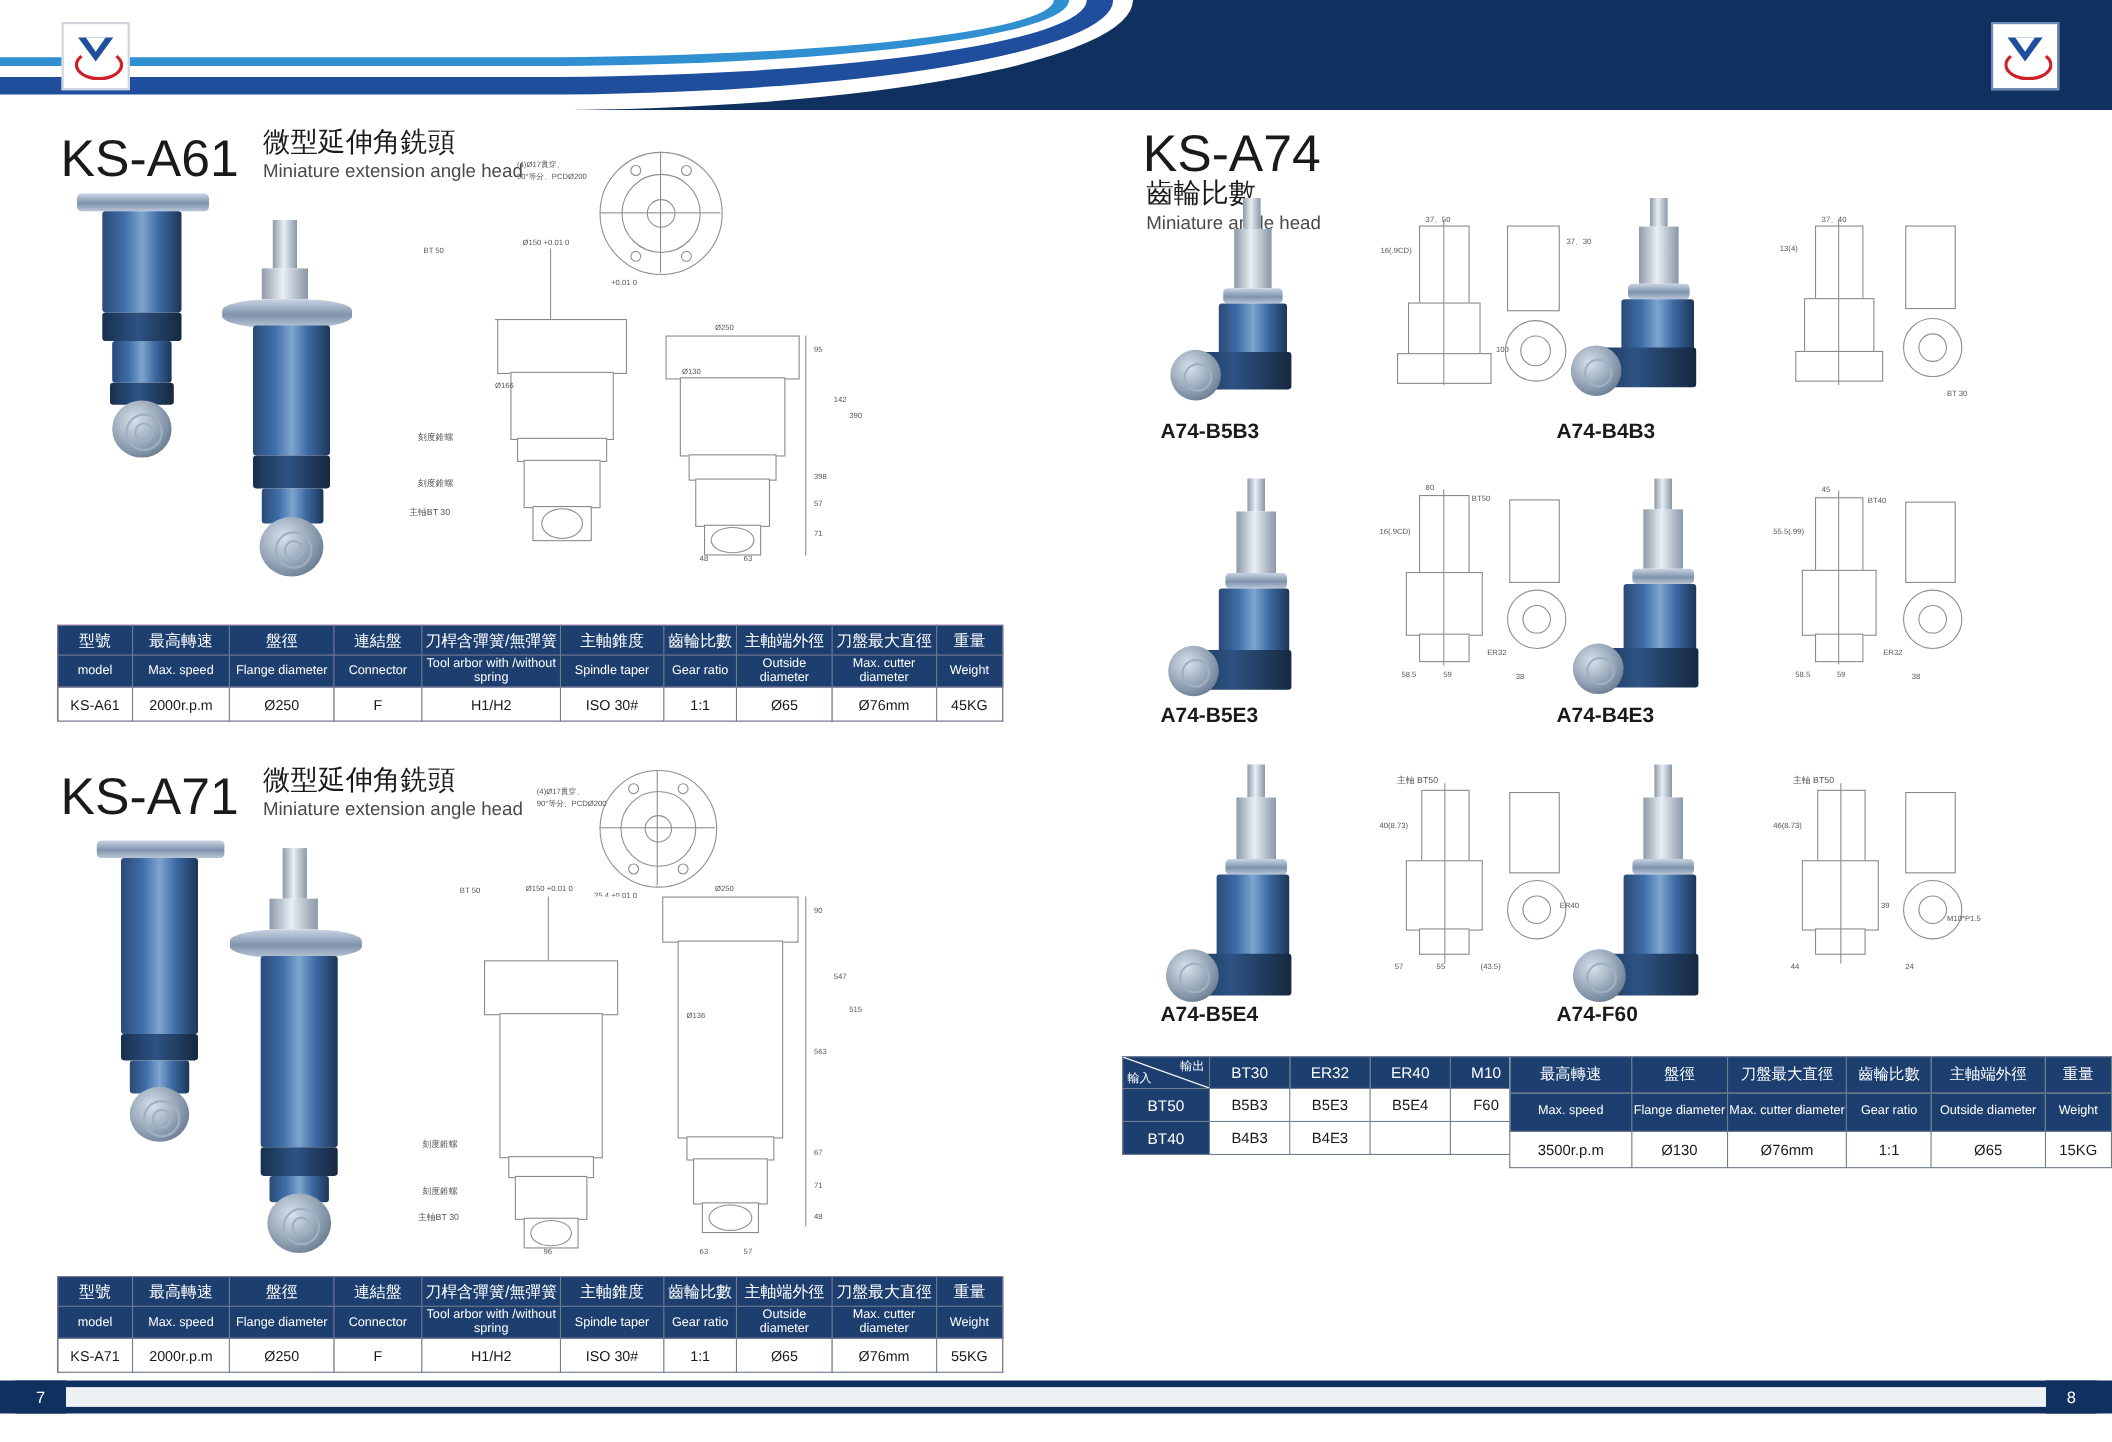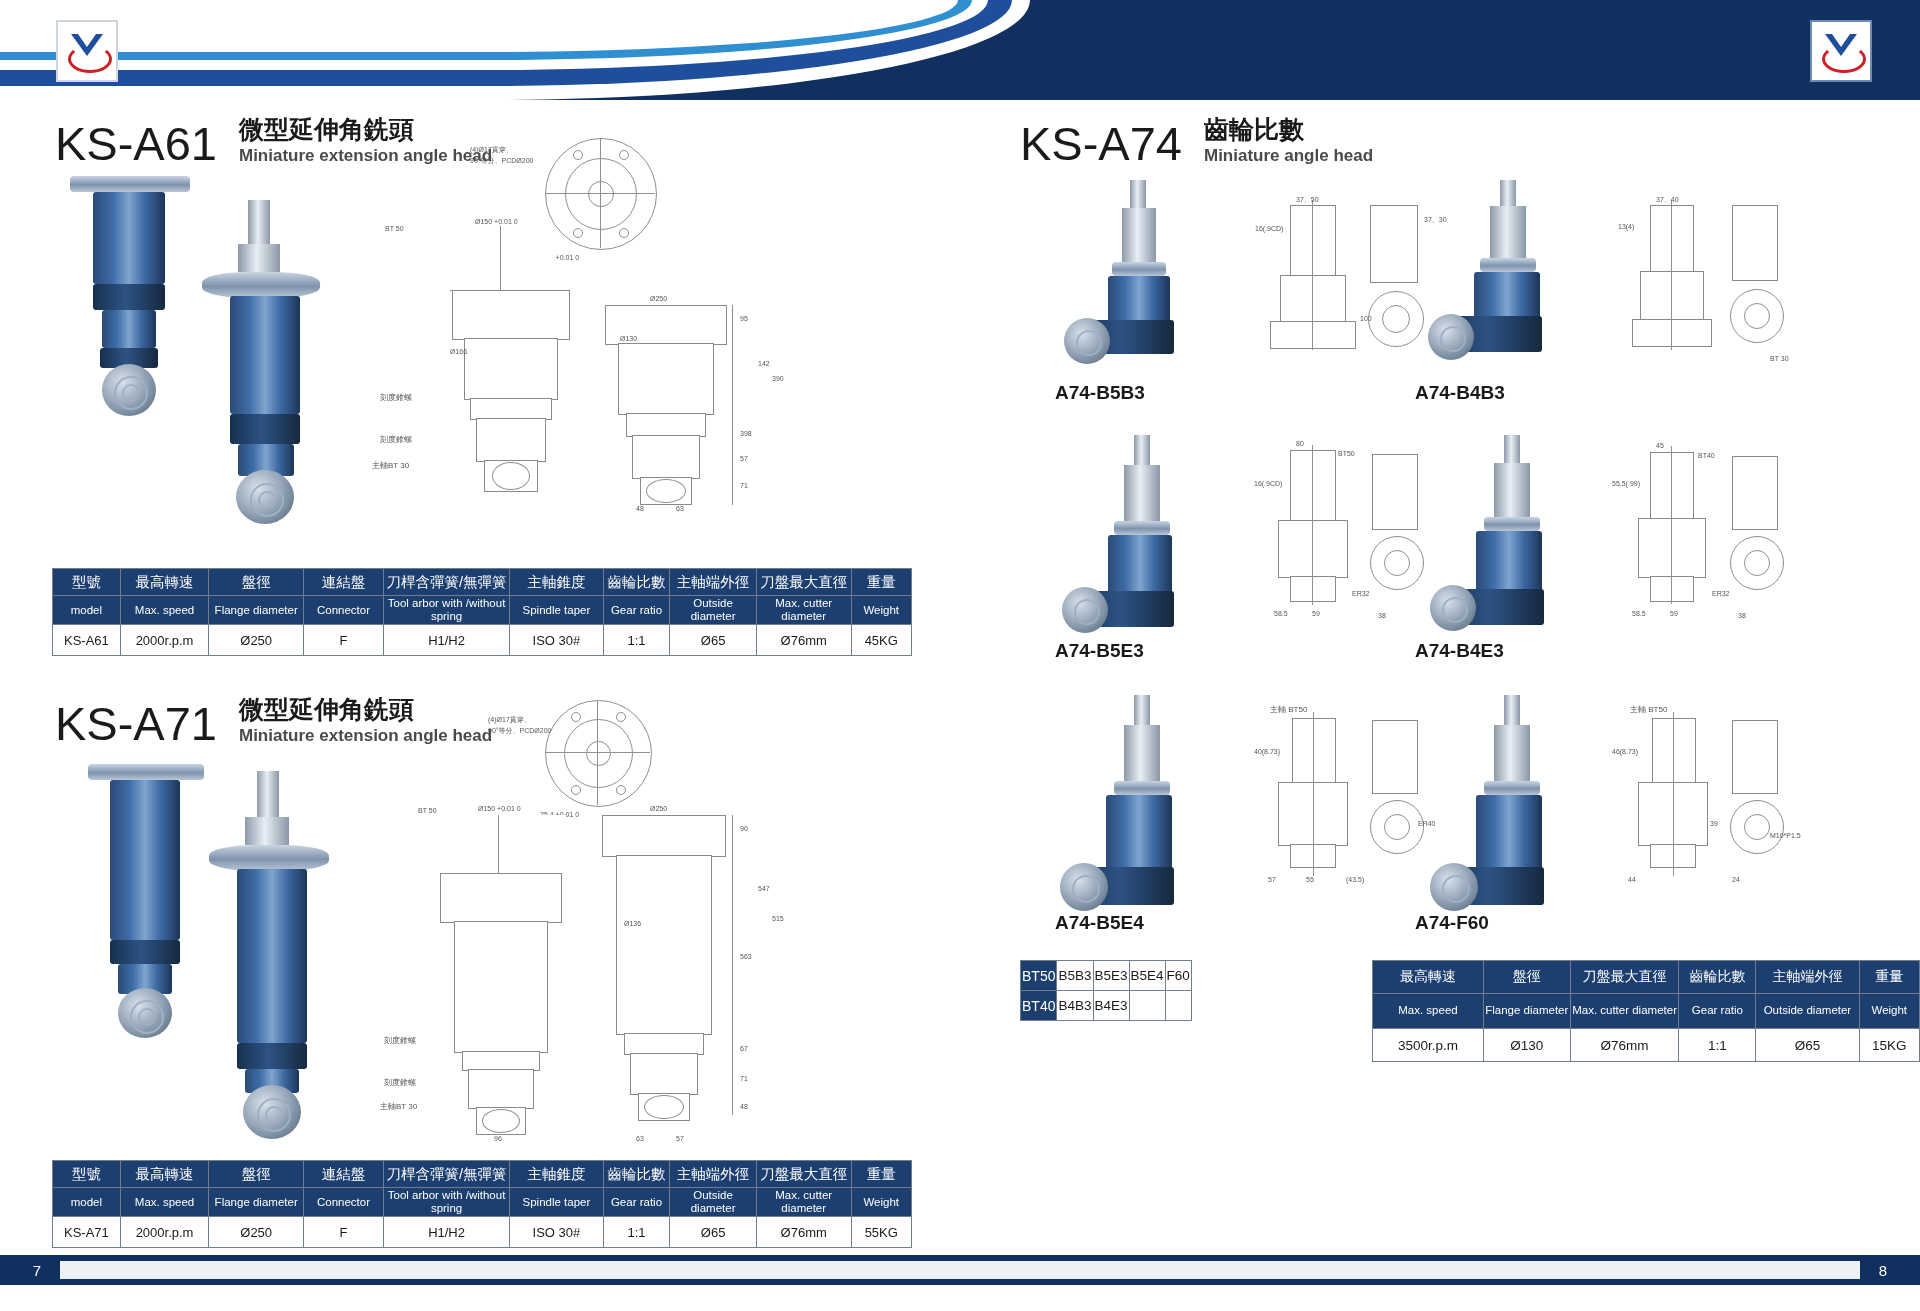--- a/index.html
+++ b/index.html
@@ -57,21 +57,21 @@
   .page{position:absolute;top:100px;left:0;width:1920px;height:1211px;}
   .left-page{position:absolute;left:0;top:0;width:960px;height:1211px;}
   .right-page{position:absolute;left:960px;top:0;width:960px;height:1211px;}
 
   
   .model-head{position:absolute;display:flex;align-items:flex-end;}
   .model-code{
     font-size:47px;color:#1a1a1a;letter-spacing:0px;line-height:1;
     font-family:"Liberation Sans", sans-serif;font-weight:400;
   }
-  .model-names{margin-left:22px;padding-bottom:2px;font-weight:bold;}
+  .model-names{margin-left:22px;padding-bottom:2px;}
   .model-cn{font-size:25px;color:#1a1a1a;line-height:1.15;}
   .model-en{font-size:17px;color:#4a4a4a;line-height:1.15;margin-top:2px;}
 
   
   .art{position:absolute;}
   .ph-body{position:absolute;background:linear-gradient(90deg,#2b4a78 0%,#3f6ea8 28%,#7fa5cf 50%,#3c69a2 72%,#1d3558 100%);border-radius:3px;}
   .ph-flange{position:absolute;background:linear-gradient(180deg,#c9d4e2,#7f93ad 55%,#b9c6d6);border-radius:4px;}
   .ph-dark{position:absolute;background:linear-gradient(90deg,#18304f,#2d5384 45%,#16283f);border-radius:3px;}
   .ph-taper{position:absolute;background:linear-gradient(90deg,#8e9aa8,#e8eef5 45%,#8a97a6);}
   .ph-head{position:absolute;background:radial-gradient(circle at 38% 35%,#d9e2ec,#7d8fa3 65%,#4d5b6d);border-radius:50%;}
@@ -379,21 +379,21 @@
         <td>Ø65</td>
         <td>Ø76mm</td>
         <td>55KG</td>
       </tr>
     </tbody>
       </table>
   </div>
 
   <div class="right-page">
 
-    <div class="model-head" style="left:60px;top:15px;">
+    <div class="model-head" style="left:60px;top:15px;flex-direction:column;">
       <div class="model-code">KS-A74</div>
       <div class="model-names">
         <div class="model-cn">齒輪比數</div>
         <div class="model-en">Miniature angle head</div>
       </div>
     </div>
 
     <div class="art" style="left:70px;top:80px;width:220px;height:200px;">
       <div class="ph-taper" style="left:100px;top:0px;width:16px;height:28px;"></div>
       <div class="ph-taper" style="left:92px;top:28px;width:34px;height:54px;"></div>
@@ -543,20 +543,33 @@
       <div class="dwg-circ" style="left:110px;top:100px;width:52px;height:52px;"></div>
       <div class="dwg-circ" style="left:124px;top:114px;width:24px;height:24px;"></div>
       <div class="dwg-txt" style="left:150px;top:132px;">M10*P1.5</div>
       <div class="dwg-txt" style="left:112px;top:176px;">24</div>
     </div>
     <div class="part-label" style="left:455px;top:812px;">A74-F60</div>
 
     <table class="spec2" style="left:60px;top:860px;">
       <tbody>
       <tr>
+        <td class="diag-cell">
+          <svg class="slash" viewBox="0 0 78 26" preserveAspectRatio="none">
+            <line x1="0" y1="0" x2="78" y2="26" stroke="#ffffff" stroke-width="1"></line>
+          </svg>
+          <span class="out">輸出</span>
+          <span class="in">輸入</span>
+        </td>
+        <td class="g-sub" style="width:70px">BT30</td>
+        <td class="g-sub" style="width:70px">ER32</td>
+        <td class="g-sub" style="width:70px">ER40</td>
+        <td class="g-sub" style="width:62px">M10</td>
+      </tr>
+      <tr>
         <td class="g-sub">BT50</td>
         <td class="g-cell">B5B3</td>
         <td class="g-cell">B5E3</td>
         <td class="g-cell">B5E4</td>
         <td class="g-cell">F60</td>
       </tr>
       <tr>
         <td class="g-sub">BT40</td>
         <td class="g-cell">B4B3</td>
         <td class="g-cell">B4E3</td>

